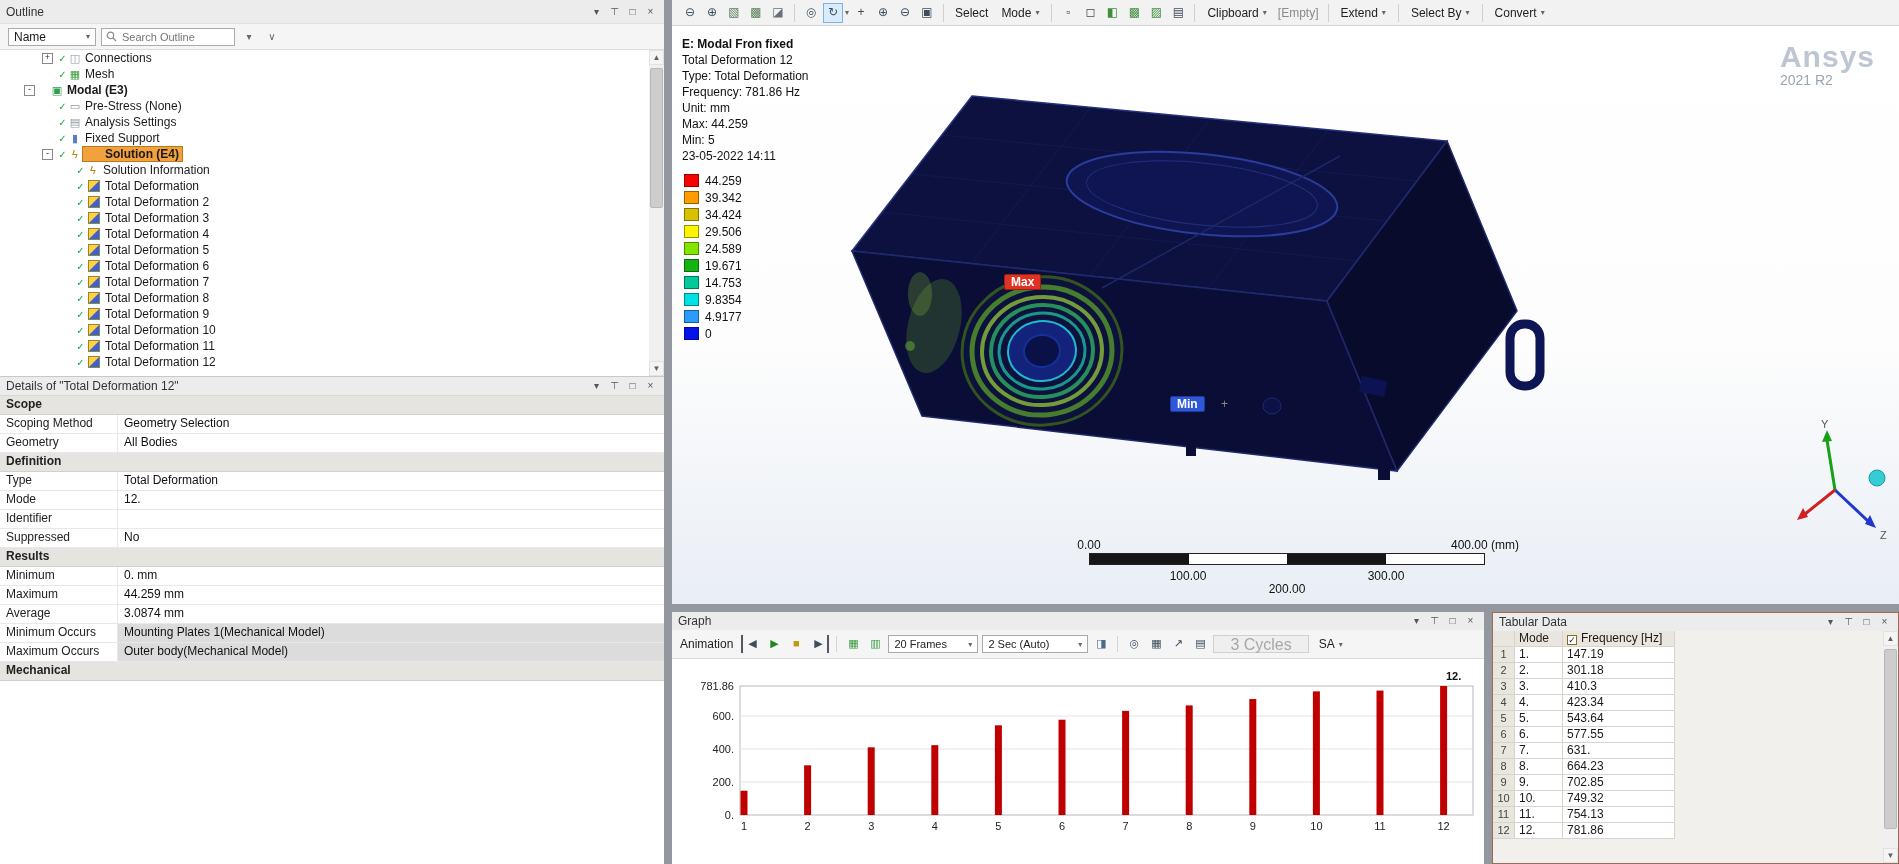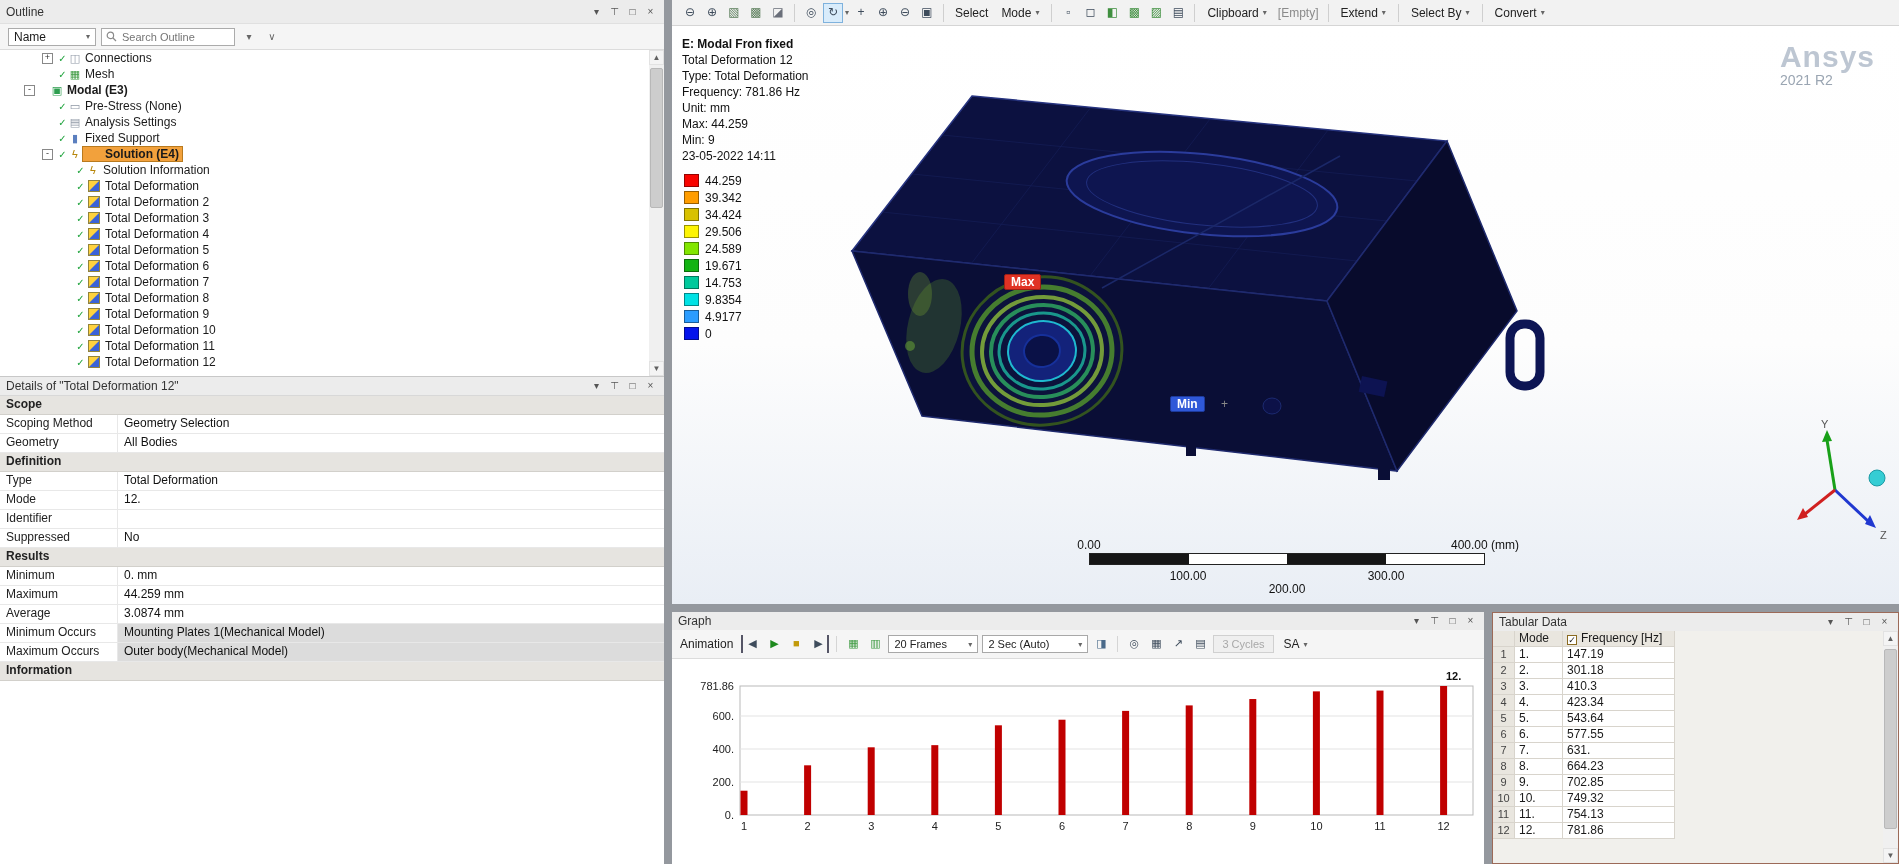--- a/index.html
+++ b/index.html
@@ -94,21 +94,21 @@
   #graph{position:absolute;left:672px;top:612px;width:812px;height:252px;background:#fff;box-sizing:border-box;}
   #graph-header{height:18px;}
   #graph-toolbar{height:28px;background:#f5f5f5;border-bottom:1px solid #dcdcdc;display:flex;align-items:center;padding:0 8px;gap:4px;}
   .gt-label{font-size:12px;color:#222;margin-right:4px;}
   .gt-btn{min-width:18px;height:18px;line-height:17px;text-align:center;font-size:11px;color:#3e4c5c;}
   .gt-btn.edge-left{border-left:2px solid #556;}
   .gt-btn.edge-right{border-right:2px solid #556;}
   .gt-sep{width:1px;height:16px;background:#d5d5d5;margin:0 3px;}
   .gt-select{display:flex;align-items:center;justify-content:space-between;height:18px;background:#fff;border:1px solid #a8a8a8;
              padding:0 5px;font-size:11px;gap:4px;box-sizing:border-box;color:#222;}
-  .gt-disabled{height:18px;line-height:17px;background:#efefef;border:1px solid #d0d0d0;color:#a8a8a8;font-size:11px;padding:0 8px;box-sizing:border-box;}
+  .gt-disabled{height:18px;line-height:17px;background:#efefef;border:1px solid #d0d0d0;color:#a8a8a8;font-size:16px;padding:0 16px;box-sizing:border-box;}
   #chart{position:absolute;left:0;top:46px;width:812px;height:206px;}
 
   
   #tabular{position:absolute;left:1492px;top:612px;width:407px;height:252px;background:#f1f0ec;box-sizing:border-box;border:1px solid #9c6a58;}
   #tab-header{height:18px;}
   #tab-head,.trow2{display:flex;}
   .tc{box-sizing:border-box;font-size:12px;height:16px;line-height:15px;padding:0 4px;border-right:1px solid #d8d4cc;
       border-bottom:1px solid #d8d4cc;overflow:hidden;white-space:nowrap;}
   .tc-n{width:22px;background:#e9e6df;text-align:center;font-size:11px;color:#444;padding:0;}
   .tc-mode{width:48px;background:#fff;}
@@ -326,21 +326,21 @@
           <span class="dval">3.0874 mm</span>
         </div>
         <div class="drow">
           <span class="dlabel">Minimum Occurs On</span>
           <span class="dval gray">Mounting Plates 1(Mechanical Model)</span>
         </div>
         <div class="drow">
           <span class="dlabel">Maximum Occurs On</span>
           <span class="dval gray">Outer body(Mechanical Model)</span>
         </div>
-        <div class="dsec">Information</div>
+        <div class="dsec">Mechanical</div>
       </div>
   </div>
 
   <div class="vsplit"></div>
   <div class="hsplit"></div>
   <div class="vsplit2"></div>
 
   <div id="main-toolbar">
       <span class="tb-ico">⊖</span>
       <span class="tb-ico">⊕</span>
@@ -437,21 +437,21 @@
       <rect x="514" y="416" width="10" height="14" fill="#0a0e36"></rect>
     </svg>
 
     <div id="anno">
         <div class="anno-line bold">E: Modal Fron fixed</div>
         <div class="anno-line">Total Deformation 12</div>
         <div class="anno-line">Type: Total Deformation</div>
         <div class="anno-line">Frequency: 781.86 Hz</div>
         <div class="anno-line">Unit: mm</div>
         <div class="anno-line">Max: 44.259</div>
-        <div class="anno-line">Min: 9</div>
+        <div class="anno-line">Min: 5</div>
         <div class="anno-line">23-05-2022 14:11</div>
       </div>
     <div id="legend">
         <div class="lrow">
           <span class="lchip" style="background: rgb(248, 4, 0);"></span>
           <span class="lval">44.259</span>
         </div>
         <div class="lrow">
           <span class="lchip" style="background: rgb(255, 157, 0);"></span>
           <span class="lval">39.342</span>

